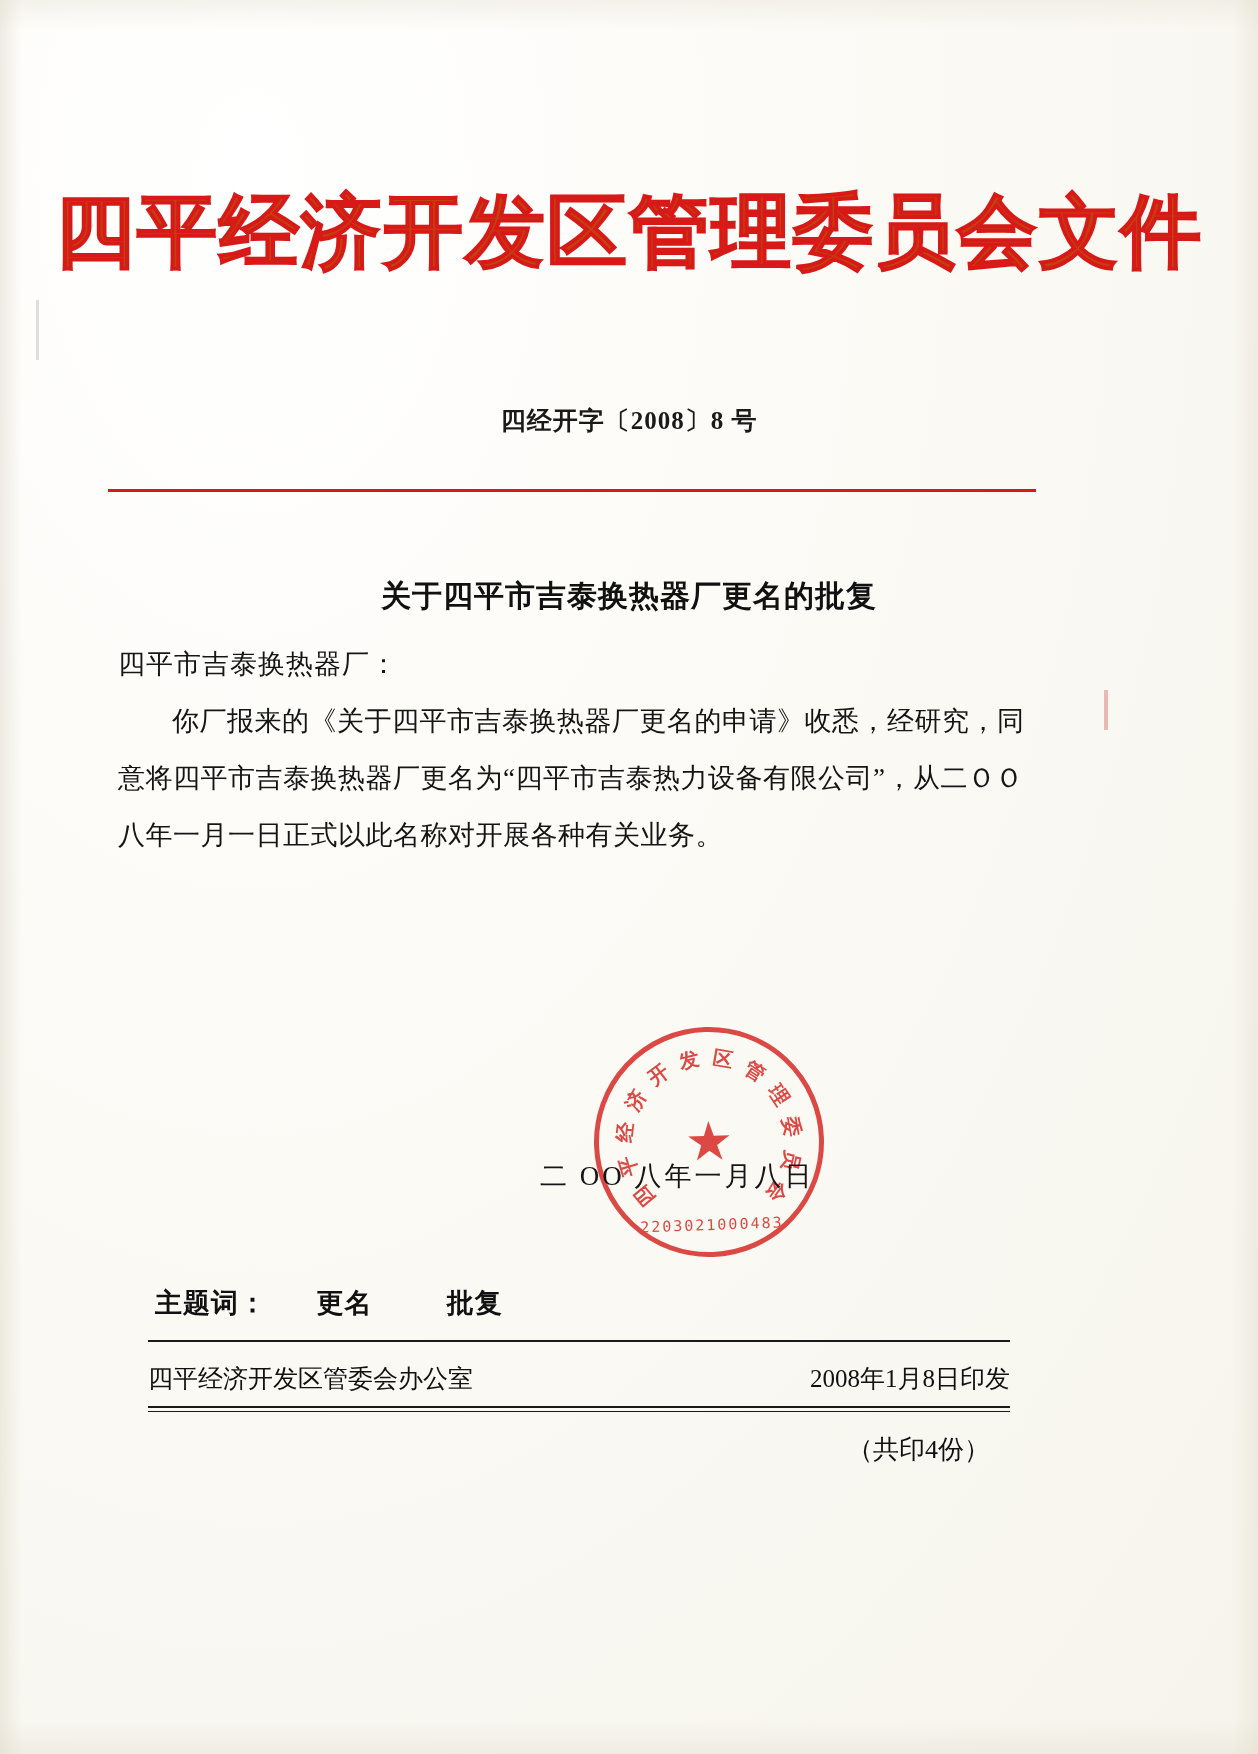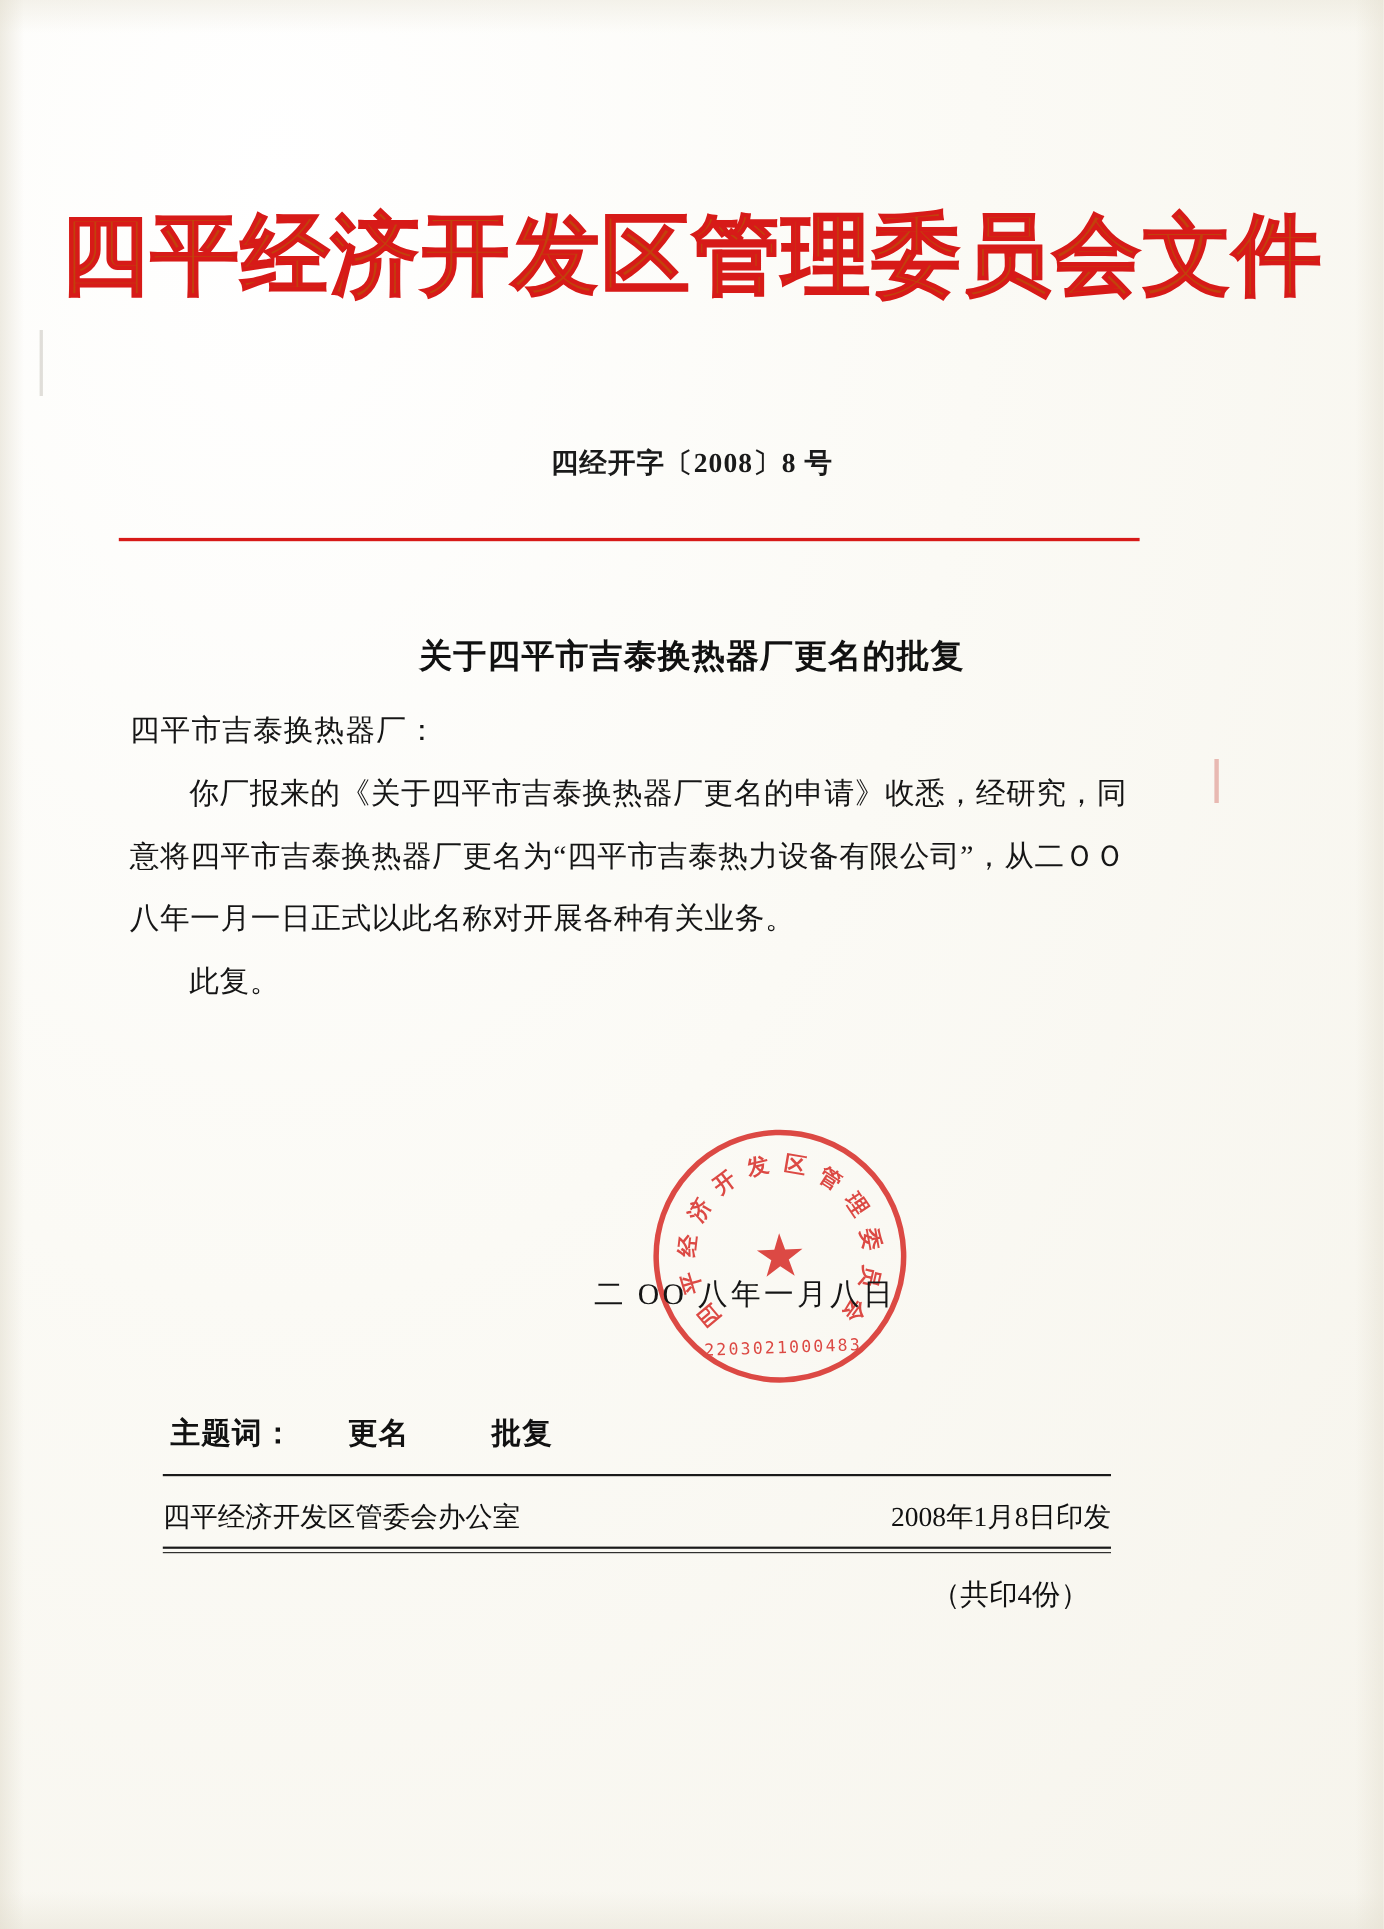--- a/index.html
+++ b/index.html
@@ -241,21 +241,20 @@
 
   <div class="doc-number">四经开字〔2008〕8 号</div>
 
   <div class="red-rule"></div>
 
   <div class="title">关于四平市吉泰换热器厂更名的批复</div>
 
   <div class="body-block">
     <div class="addressee">四平市吉泰换热器厂：</div>
     <div class="para">你厂报来的《关于四平市吉泰换热器厂更名的申请》收悉，经研究，同意将四平市吉泰换热器厂更名为“四平市吉泰热力设备有限公司”，从二ＯＯ八年一月一日正式以此名称对开展各种有关业务。</div>
-    <div class="para">此复。</div>
   </div>
 
   <div class="seal-wrap">
     <div class="seal">
       <div class="seal-text" id="seal-ring">
           <span style="transform: rotate(-128deg) translate(0px, -84px) translate(-50%, -50%) rotate(0deg);">四</span>
           <span style="transform: rotate(-104.727deg) translate(0px, -84px) translate(-50%, -50%) rotate(0deg);">平</span>
           <span style="transform: rotate(-81.4545deg) translate(0px, -84px) translate(-50%, -50%) rotate(0deg);">经</span>
           <span style="transform: rotate(-58.1818deg) translate(0px, -84px) translate(-50%, -50%) rotate(0deg);">济</span>
           <span style="transform: rotate(-34.9091deg) translate(0px, -84px) translate(-50%, -50%) rotate(0deg);">开</span>

